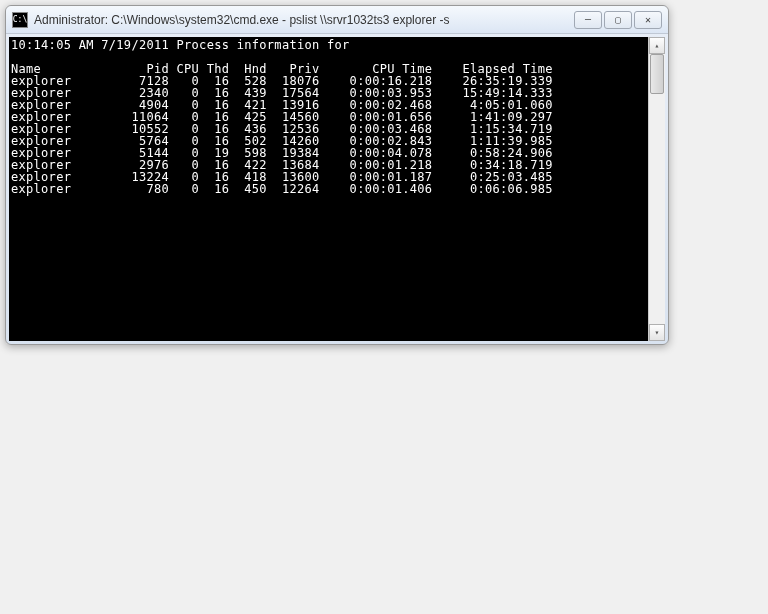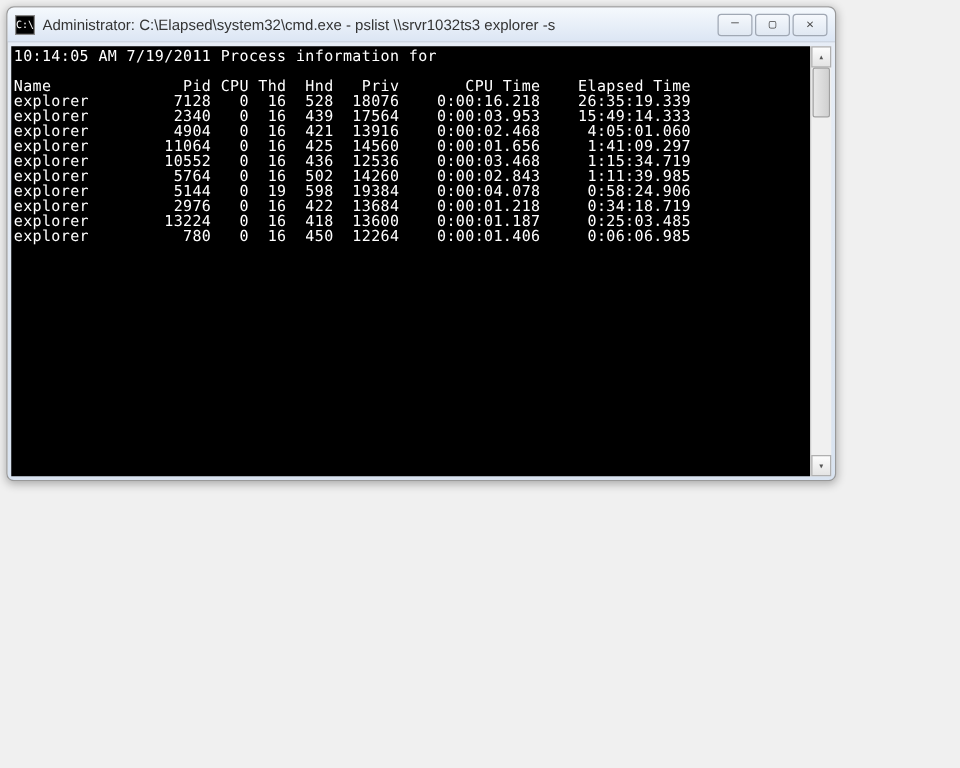--- a/index.html
+++ b/index.html
@@ -70,21 +70,21 @@
       padding: 3px;
     }
     .console {
       flex: 1;
       background: #000;
       color: #fff;
       font-family: 'Consolas', 'Lucida Console', monospace;
       font-size: 12px;
       line-height: 12px;
       padding: 2px 2px;
-      height: 344px;
+      height: 304px;
       white-space: pre;
       overflow: hidden;
       letter-spacing: 0.3px;
     }
     .scrollbar {
       width: 17px;
       background: #f0f0f0;
       border-left: 1px solid #ccc;
       position: relative;
     }
@@ -116,21 +116,21 @@
     }
   </style>
 </head>
 <body>
 
 <div class="window">
   <div class="titlebar">
     <div class="titlebar-icon">
       <span>C:\</span>
     </div>
-    <div class="titlebar-text">Administrator: C:\Elapsed\system32\cmd.exe - pslist  \\srvr1032ts3 explorer -s</div>
+    <div class="titlebar-text">Administrator: C:\Windows\system32\cmd.exe - pslist  \\srvr1032ts3 explorer -s</div>
     <div class="window-controls">
       <div class="win-btn">—</div>
       <div class="win-btn">▢</div>
       <div class="win-btn">✕</div>
     </div>
   </div>
   <div class="console-area">
     <div class="console" id="console">10:14:05 AM 7/19/2011 Process information for
 
 Name              Pid CPU Thd  Hnd   Priv       CPU Time    Elapsed Time

